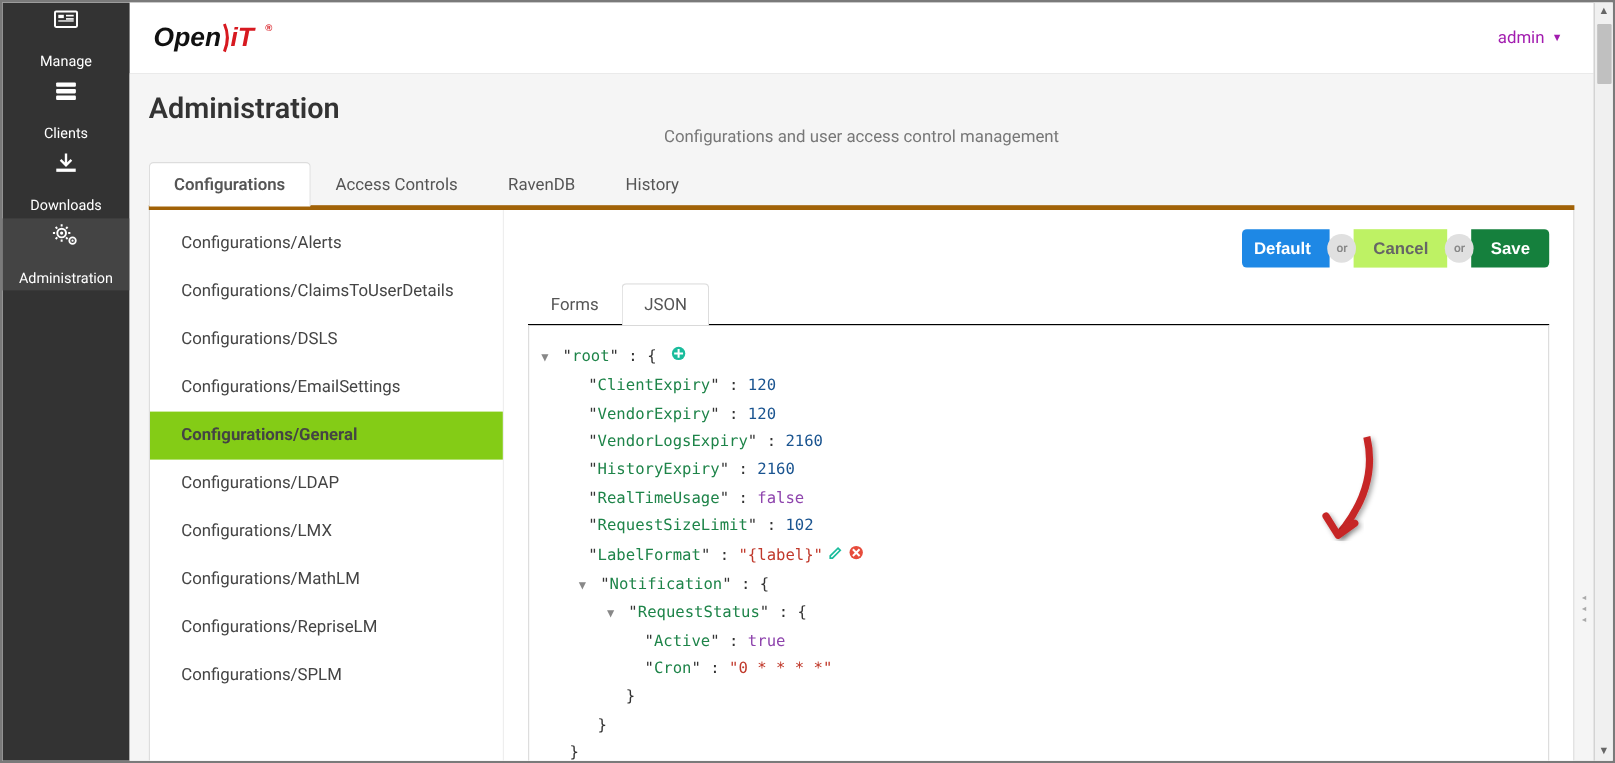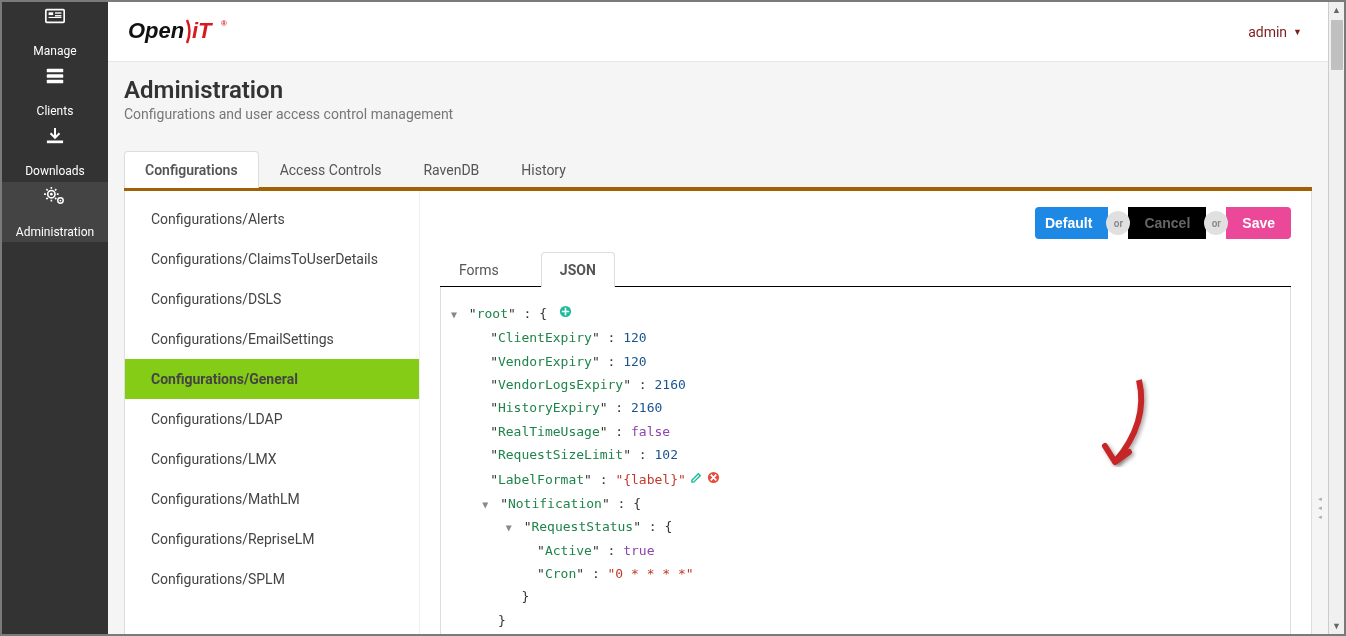--- a/index.html
+++ b/index.html
@@ -8,41 +8,41 @@
 .scrollbar-track { position: absolute; right: 0; top: 0; bottom: 0; width: 16px; background: #f0f0f0; border-left: 1px solid #ccc; display: flex; flex-direction: column; align-items: center; }
 .scroll-arrow { width: 16px; height: 16px; font-size: 9px; text-align: center; line-height: 16px; color: #666; cursor: pointer; }
 .scroll-thumb { width: 12px; background: #c0c0c0; border-radius: 1px; height: 50px; margin-top: 2px; }
 .sidebar { width: 106px; background: #333333; flex-shrink: 0; }
 .sidebar-item { display: flex; flex-direction: column; align-items: center; justify-content: center; height: 60px; color: #fff; cursor: pointer; font-size: 12px; gap: 19px; }
 .sidebar-item.active { background: #444444; }
 .sidebar-item svg { fill: #fff; }
 .main-area { flex: 1; display: flex; flex-direction: column; margin-right: 16px; }
 .header { height: 60px; border-bottom: 1px solid #e5e5e5; display: flex; align-items: center; justify-content: space-between; padding: 0 20px; }
 .logo { display: flex; align-items: baseline; font-weight: bold; }
-.user-menu { display: flex; align-items: center; gap: 6px; color: #7f1d1d; cursor: pointer; font-size: 14px; padding-right: 6px; }
+.user-menu { display: flex; align-items: center; gap: 6px; color: #a21caf; cursor: pointer; font-size: 14px; padding-right: 6px; }
 .content { flex: 1; background: #f5f5f5; padding: 14px 16px; overflow: hidden; }
 .page-title { font-size: 24px; font-weight: 600; color: #333; margin-bottom: 2px; }
-.page-subtitle { font-size: 14px; color: #777; margin-bottom: 28px; }
+.page-subtitle { font-size: 14px; color: #777; margin-bottom: 12px; text-align: center; }
 .tabs { display: flex; border-bottom: 4px solid #a16207; }
 .tab { padding: 10px 20px; cursor: pointer; color: #555; border: 1px solid transparent; border-bottom: none; position: relative; top: 1px; background: transparent; }
 .tab.active { background: #fff; border-color: #ddd; border-radius: 4px 4px 0 0; font-weight: 600; }
 .panel { background: #fff; border: 1px solid #ddd; border-top: none; display: flex; min-height: 460px; }
 .left-list { width: 295px; border-right: 1px solid #eee; padding-top: 8px; }
 .left-list-item { padding: 12px 26px; cursor: pointer; color: #444; font-size: 14px; }
 .left-list-item.active { font-weight: 700; border-right: 2px solid transparent; background: #84cc16; }
 .right-pane { flex: 1; padding: 16px 20px; position: relative; }
 .actions-bar { display: flex; justify-content: flex-end; gap: 0; margin-bottom: 12px; align-items: center; }
 .btn { padding: 8px 16px; border: none; cursor: pointer; font-size: 14px; font-weight: 600; color: #fff; }
 .btn.default { background: #1e88e5; border-radius: 4px 0 0 4px; padding-left: 10px; }
-.btn.cancel { background: #000000; color: #666; }
-.btn.save { background: #ec4899; border-radius: 0 4px 4px 0; }
+.btn.cancel { background: #bef264; color: #666; }
+.btn.save { background: #15803d; border-radius: 0 4px 4px 0; }
 .or-circle { width: 24px; height: 24px; border-radius: 50%; background: #e0e0e0; color: #888; font-size: 10px; display: flex; align-items: center; justify-content: center; z-index: 1; margin: 0 -2px; font-weight: 600;}
 .sub-tabs { display: flex; border-bottom: 1px solid #000000; margin-bottom: 0; }
 .sub-tab { padding: 9px 18px; cursor: pointer; color: #555; border: 1px solid transparent; border-bottom: none; position: relative; top: 1px; }
-.sub-tab.active { background: #fff; border-color: #ddd; border-radius: 4px 4px 0 0; font-weight: 700; margin-left: 23px; }
+.sub-tab.active { background: #fff; border-color: #ddd; border-radius: 4px 4px 0 0; font-weight: 400; }
 .json-view { border: 1px solid #ddd; border-top: none; padding: 14px 10px; font-family: "Consolas", "Monaco", monospace; font-size: 13px; line-height: 1.8; color: #333; position: relative; }
 .json-line { white-space: pre; }
 .json-key { color: #1e8449; }
 .json-string { color: #c0392b; }
 .json-number { color: #1a5490; }
 .json-bool { color: #8e44ad; }
 .json-punct { color: #333; }
 .toggle-caret { color: #888; cursor: pointer; display: inline-block; width: 10px; font-size: 10px; }
 .add-circle { color: #1abc9c; font-size: 14px; cursor: pointer; margin-left: 4px; }
 .edit-icon { color: #1abc9c; cursor: pointer; margin-left: 4px; font-size: 14px; }

